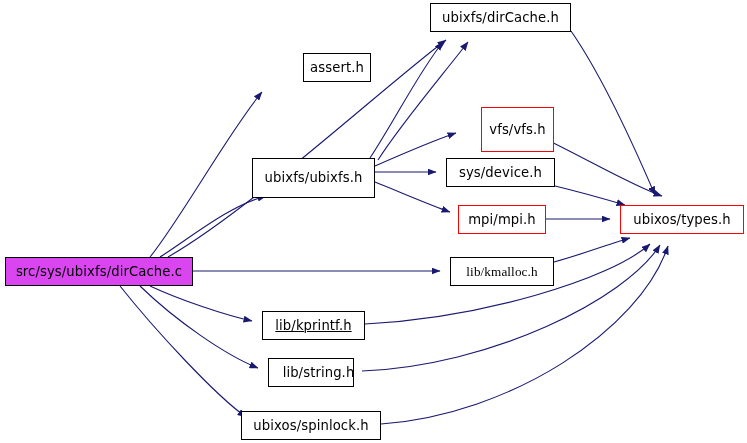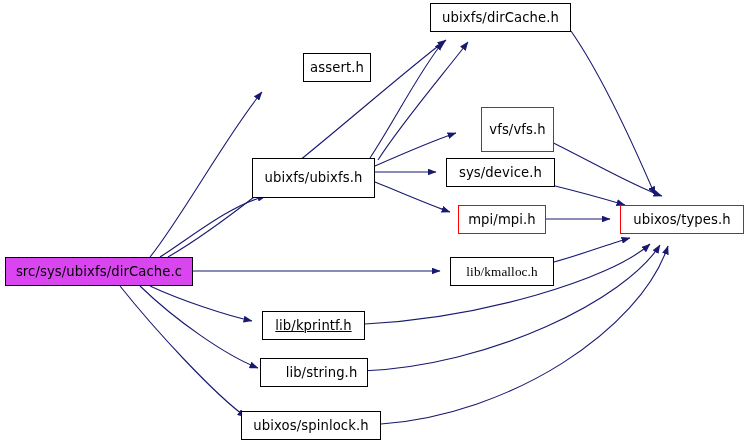--- a/index.html
+++ b/index.html
@@ -70,20 +70,20 @@
       </div>
       <div class="node red" style="left: 620px; top: 205px; width: 124px; height: 29px;">
         <span>ubixos/types.h</span>
       </div>
       <div class="node" style="left: 450px; top: 257px; width: 104px; height: 29px; font-family: Liberation Serif, serif;">
         <span>lib/kmalloc.h</span>
       </div>
       <div class="node" style="left: 262px; top: 311px; width: 103px; height: 29px; text-decoration: underline;">
         <span>lib/kprintf.h</span>
       </div>
-      <div class="node" style="left: 260px; top: 358px; width: 108px; height: 29px; padding-left: 15px;">
+      <div class="node" style="left: 268px; top: 358px; width: 86px; height: 29px; padding-left: 15px;">
         <span>lib/string.h</span>
       </div>
       <div class="node" style="left: 241px; top: 411px; width: 140px; height: 29px;">
         <span>ubixos/spinlock.h</span>
       </div>
     </div>
 </div>
 
 </body></html>

